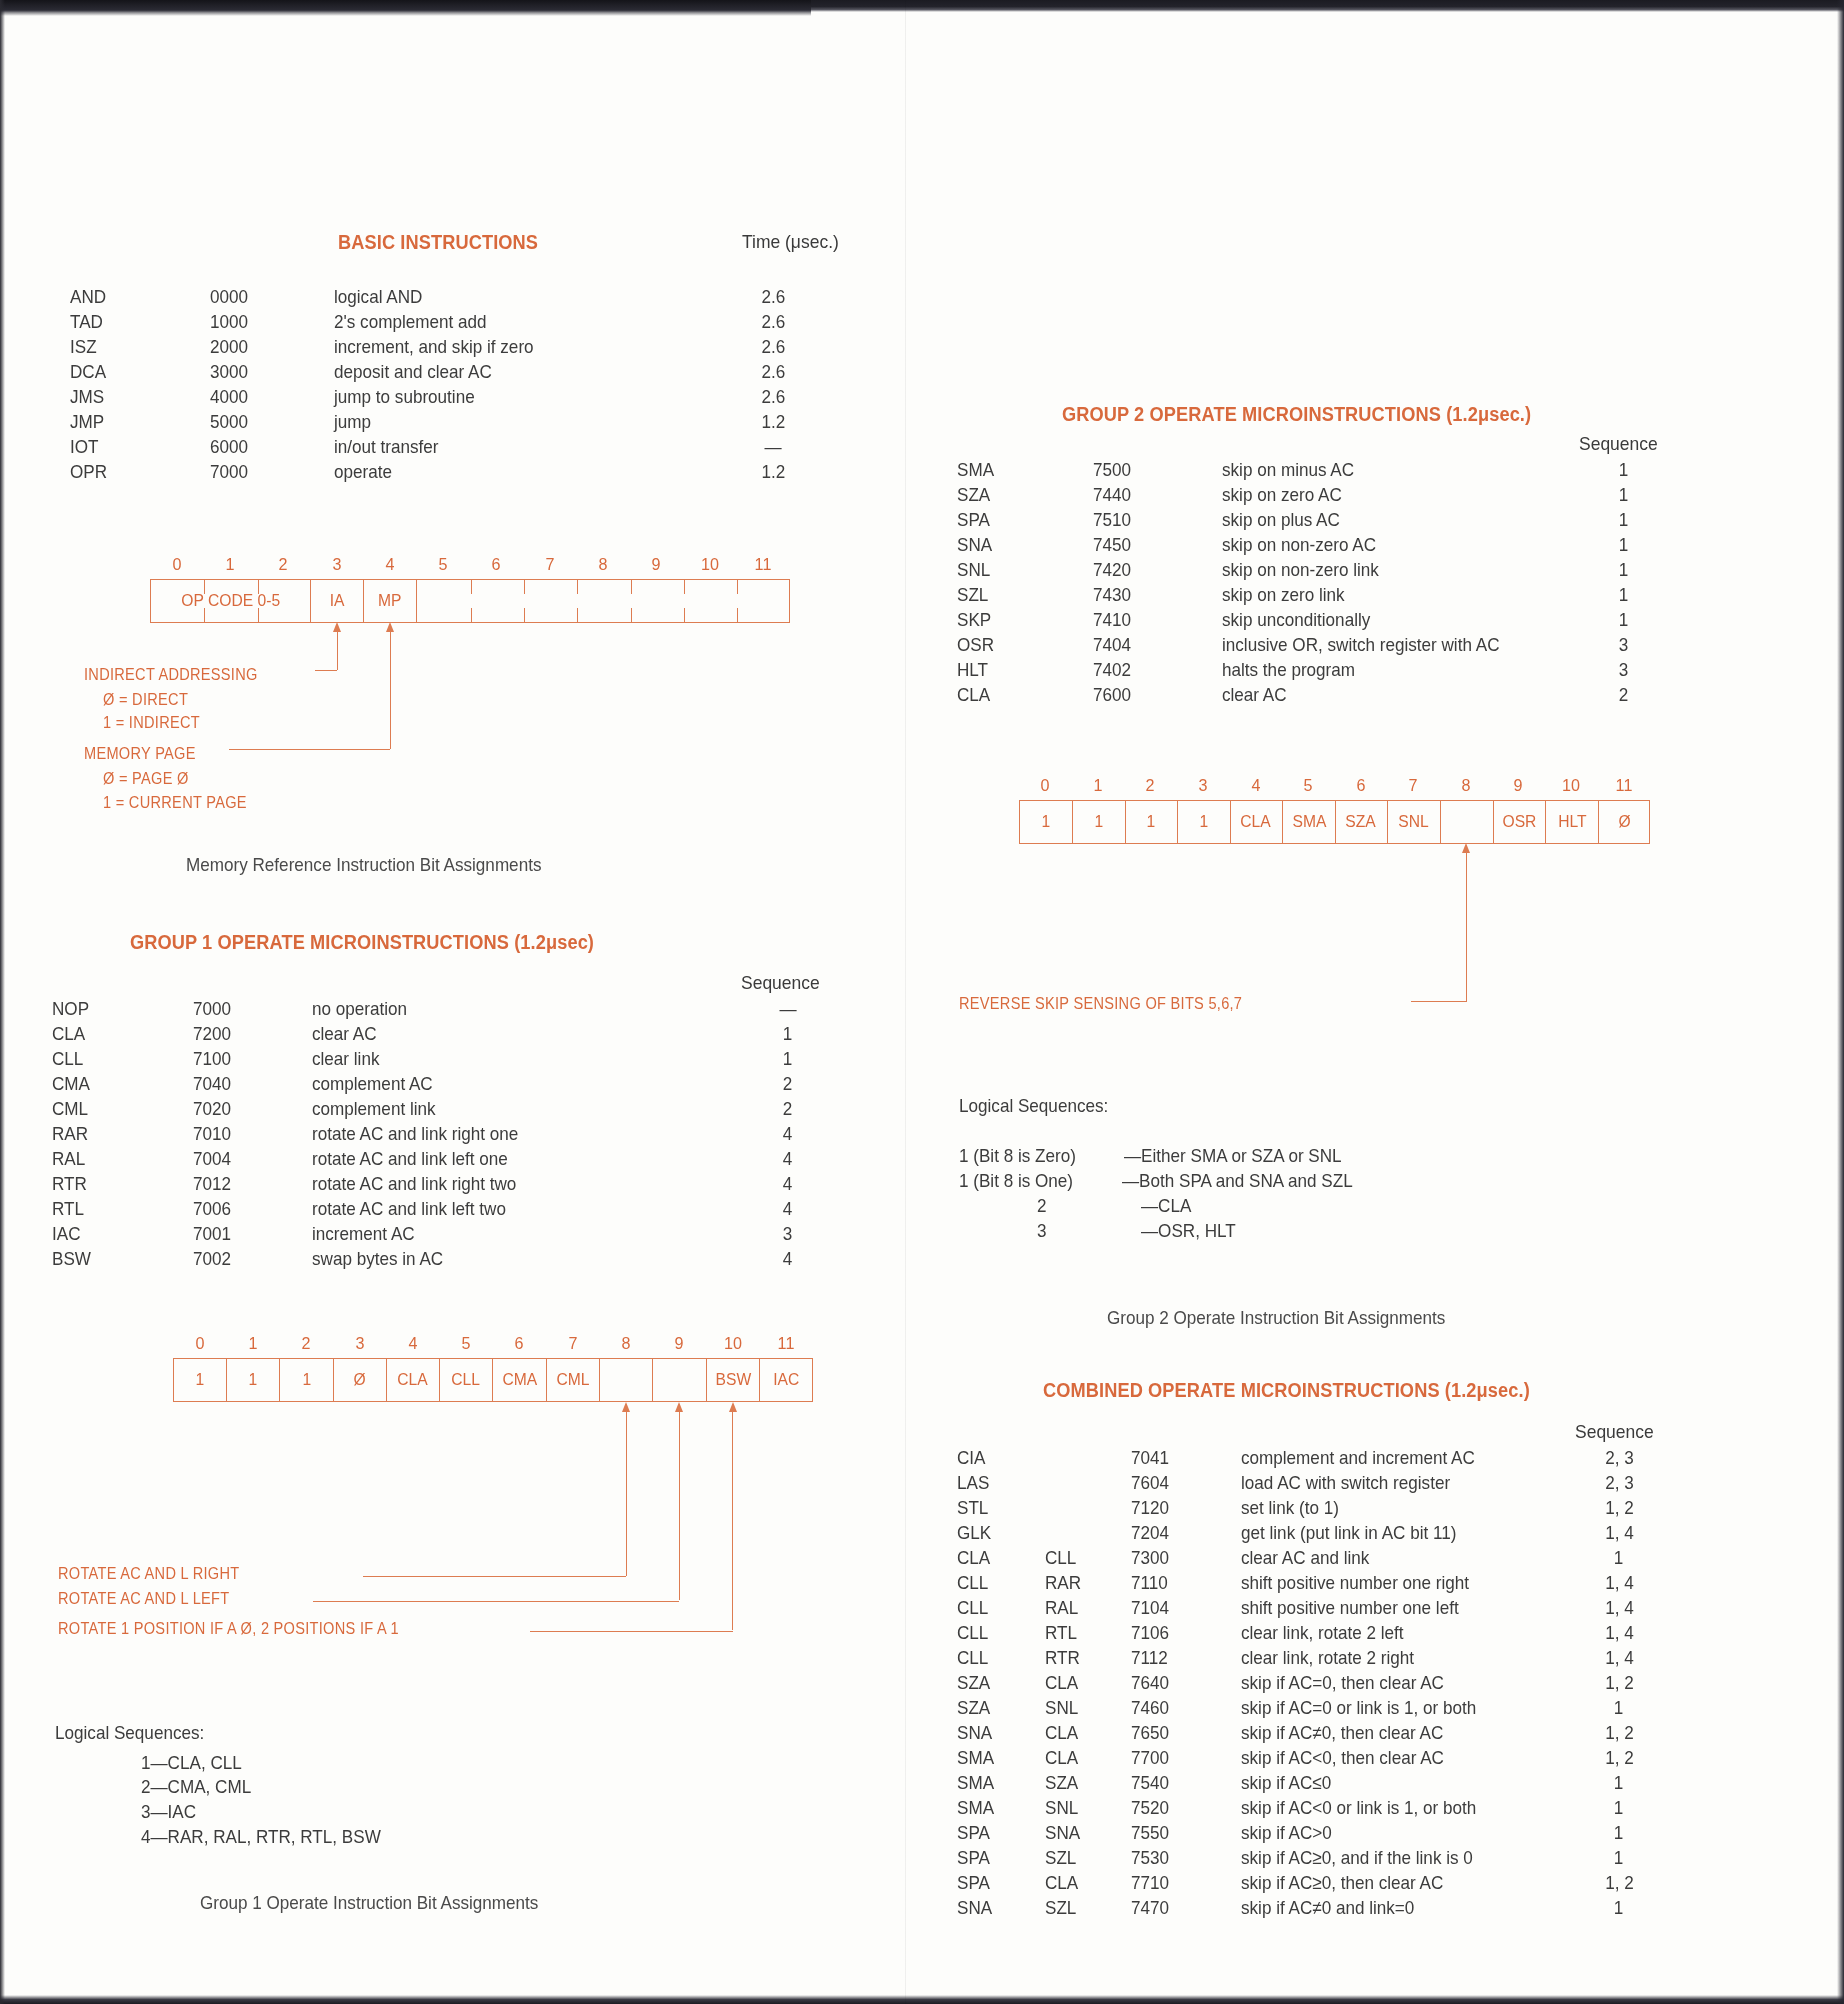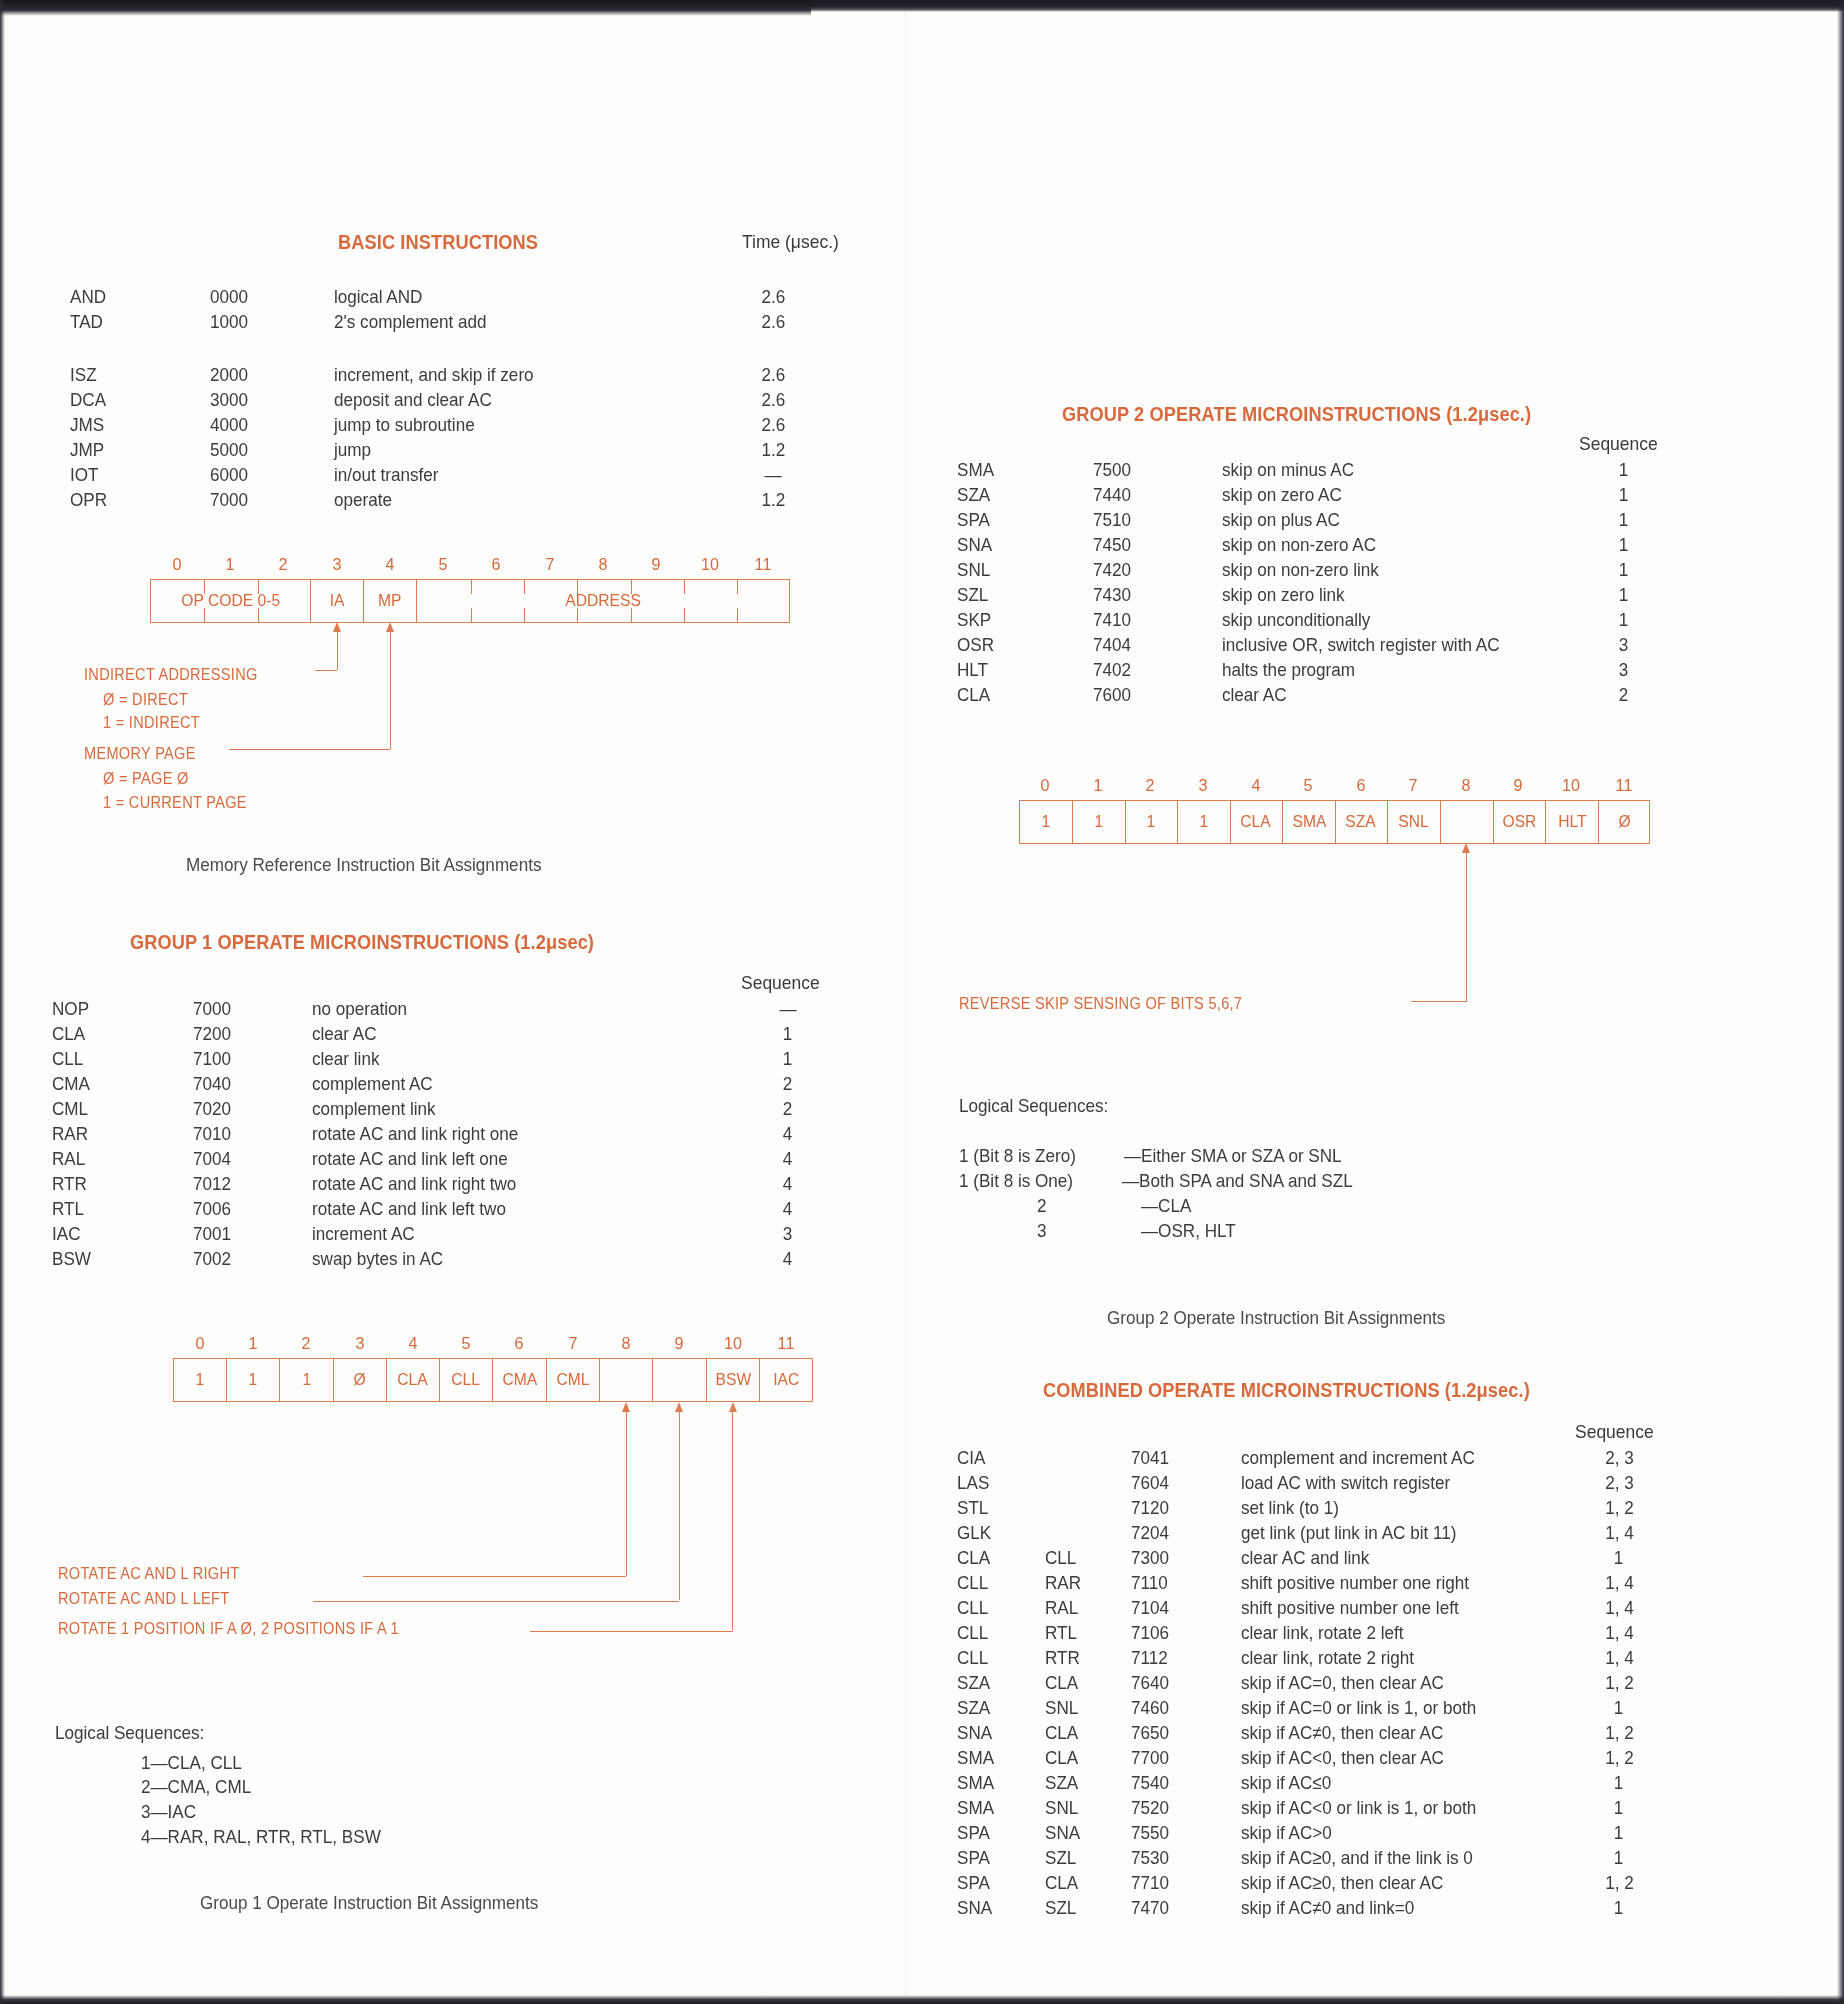--- a/index.html
+++ b/index.html
@@ -97,21 +97,21 @@
         <span style="left: 210px;">0000</span>
         <span style="left: 334px;">logical AND</span>
         <span style="left: 772px; transform: scaleX(0.9) translateX(-50%); transform-origin: center center;">2.6</span>
       </div>
       <div class="irow" style="height: 25px;">
         <span style="left: 70px;">TAD</span>
         <span style="left: 210px;">1000</span>
         <span style="left: 334px;">2's complement add</span>
         <span style="left: 772px; transform: scaleX(0.9) translateX(-50%); transform-origin: center center;">2.6</span>
       </div>
-      <div class="irow" style="height: 25px; margin-top: 28px;">
+      <div class="irow" style="height: 25px;">
         <span style="left: 70px;">ISZ</span>
         <span style="left: 210px;">2000</span>
         <span style="left: 334px;">increment, and skip if zero</span>
         <span style="left: 772px; transform: scaleX(0.9) translateX(-50%); transform-origin: center center;">2.6</span>
       </div>
       <div class="irow" style="height: 25px;">
         <span style="left: 70px;">DCA</span>
         <span style="left: 210px;">3000</span>
         <span style="left: 334px;">deposit and clear AC</span>
         <span style="left: 772px; transform: scaleX(0.9) translateX(-50%); transform-origin: center center;">2.6</span>
@@ -159,23 +159,20 @@
       </div>
       <div class="bitbox" style="width: 640px; height: 44px;">
         <div class="bitcell" style="left: 0px; width: 160px;">
           <span>OP CODE 0-5</span>
         </div>
         <div class="bitcell" style="left: 160px; width: 53px;">
           <span>IA</span>
         </div>
         <div class="bitcell" style="left: 213px; width: 53px;">
           <span>MP</span>
-        </div>
-        <div class="bitcell last" style="left: 266px; width: 373px;">
-          <span>ADDRESS</span>
         </div>
         <div class="tick" style="left: 53px;"></div>
         <div class="tickb" style="left: 53px;"></div>
         <div class="tick" style="left: 107px;"></div>
         <div class="tickb" style="left: 107px;"></div>
         <div class="tick" style="left: 320px;"></div>
         <div class="tickb" style="left: 320px;"></div>
         <div class="tick" style="left: 373px;"></div>
         <div class="tickb" style="left: 373px;"></div>
         <div class="tick" style="left: 426px;"></div>

